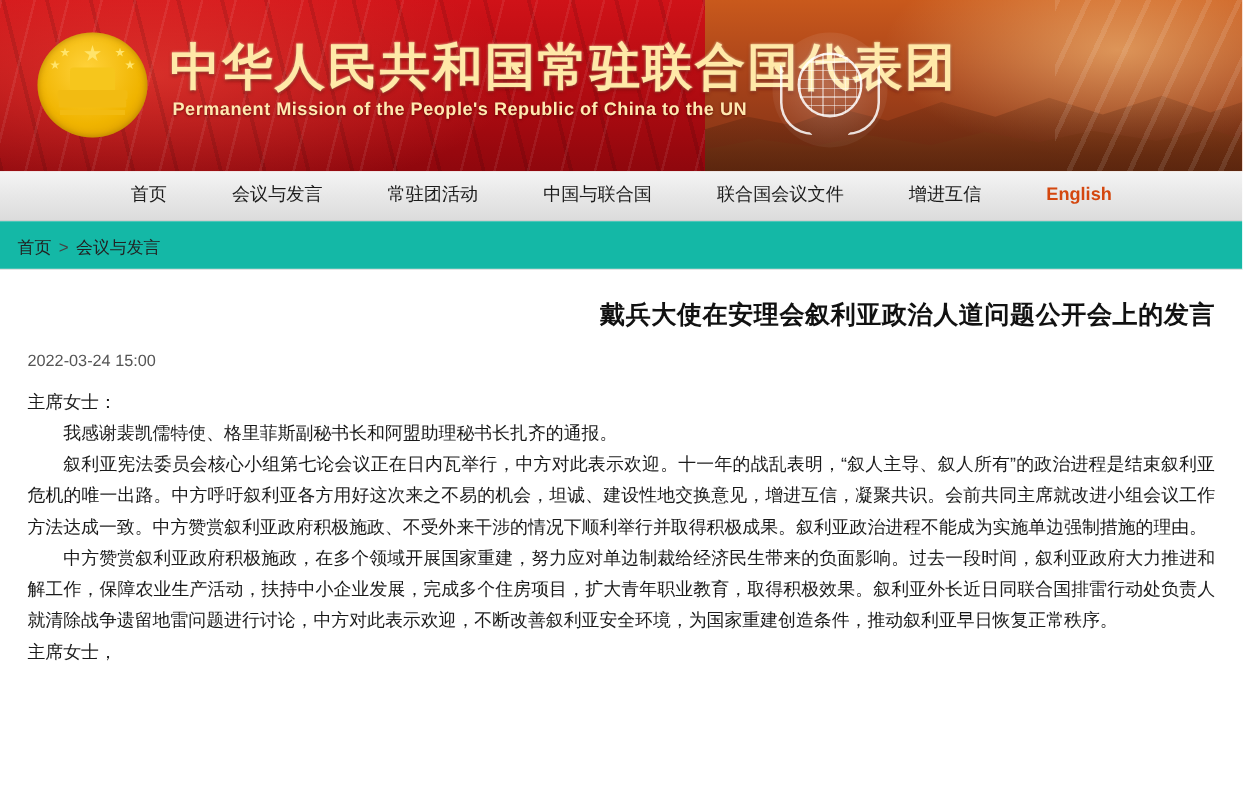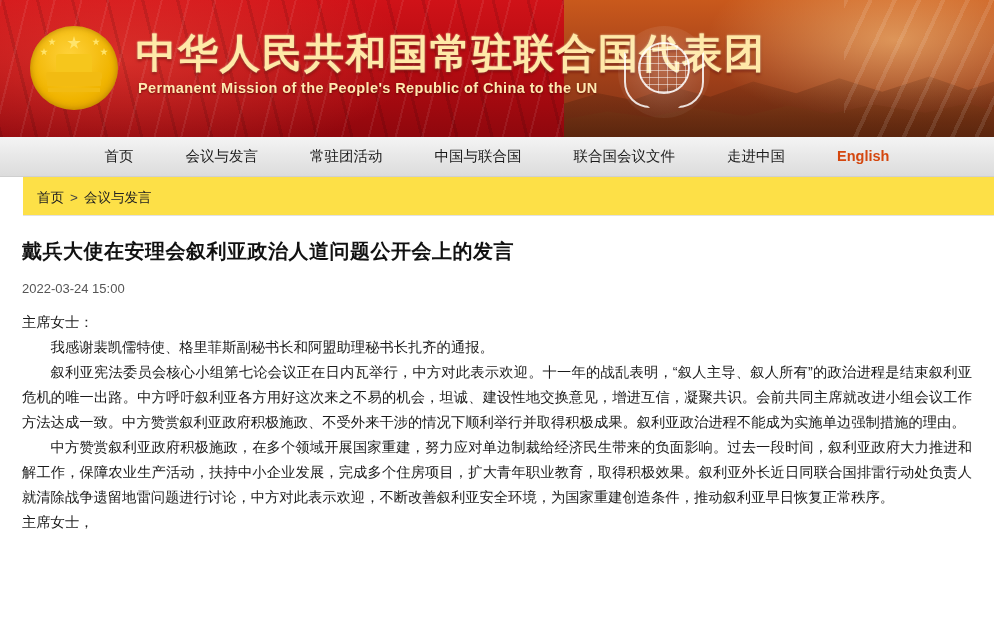--- a/index.html
+++ b/index.html
@@ -166,30 +166,29 @@
   }
   .nav-item.accent { color: #d4470f; font-weight: bold; }
 
   
   .breadcrumb {
     position: relative;
     padding: 12px 0 8px 14px;
     font-size: 13.5px;
     color: #222;
     border-bottom: 1px solid #e2e2e2;
-    background:#fde047;
-    margin-left:23px;
+    background:#14b8a6;
   }
   .breadcrumb a { color: #222; text-decoration: none; cursor: pointer; }
   .breadcrumb .sep { margin: 0 6px; color: #444; }
 
   
   .article { padding: 0 22px; background:#fff; }
   .art-title {
-    text-align: left;
+    text-align: right;
     font-family: "DejaVu Serif", serif;
     font-weight: bold;
     font-size: 20px;
     color: #111;
     margin: 22px 0 0 0;
     letter-spacing: .5px;
   }
   .art-date {
     font-size: 13px;
     color: #555;
@@ -238,21 +237,21 @@
       <div class="wreathR"></div>
     </div>
   </div>
 
   <div class="navbar">
     <div class="nav-item">首页</div>
     <div class="nav-item">会议与发言</div>
     <div class="nav-item">常驻团活动</div>
     <div class="nav-item">中国与联合国</div>
     <div class="nav-item">联合国会议文件</div>
-    <div class="nav-item">走进中国</div>
+    <div class="nav-item">增进互信</div>
     <div class="nav-item accent">English</div>
   </div>
 
   <div class="breadcrumb">
     <a>首页</a><span class="sep">&gt;</span><a>会议与发言</a>
   </div>
 
   <div class="article">
     <h1 class="art-title">戴兵大使在安理会叙利亚政治人道问题公开会上的发言</h1>
     <div class="art-date">2022-03-24 15:00</div>

